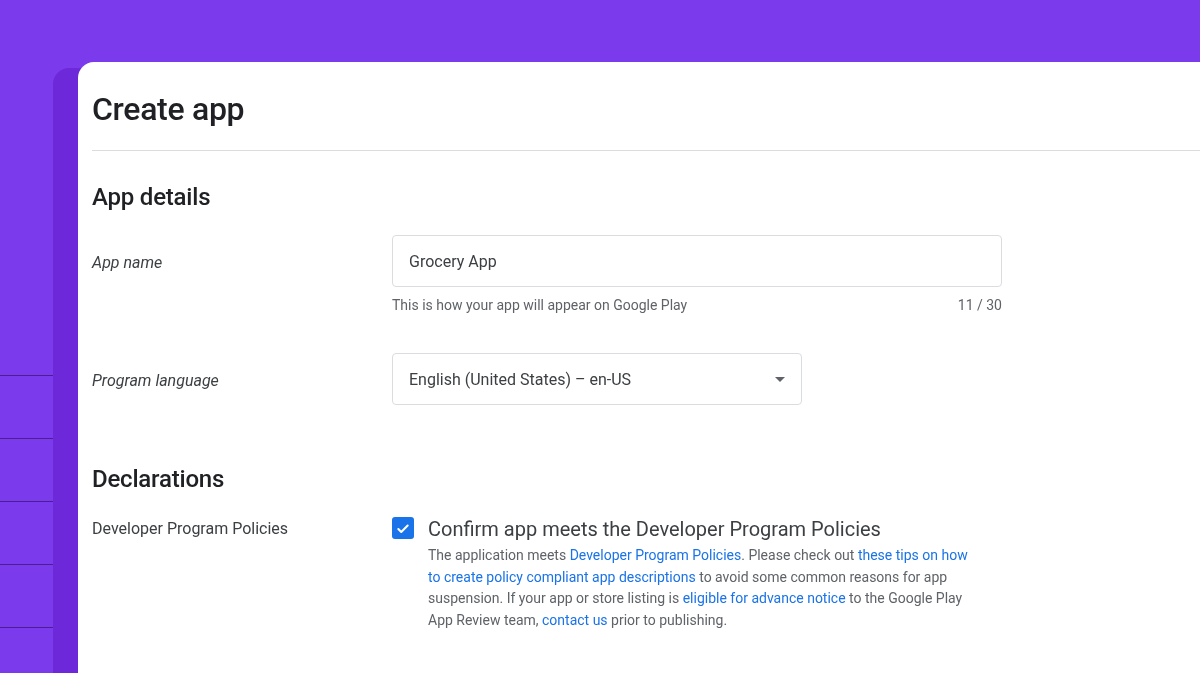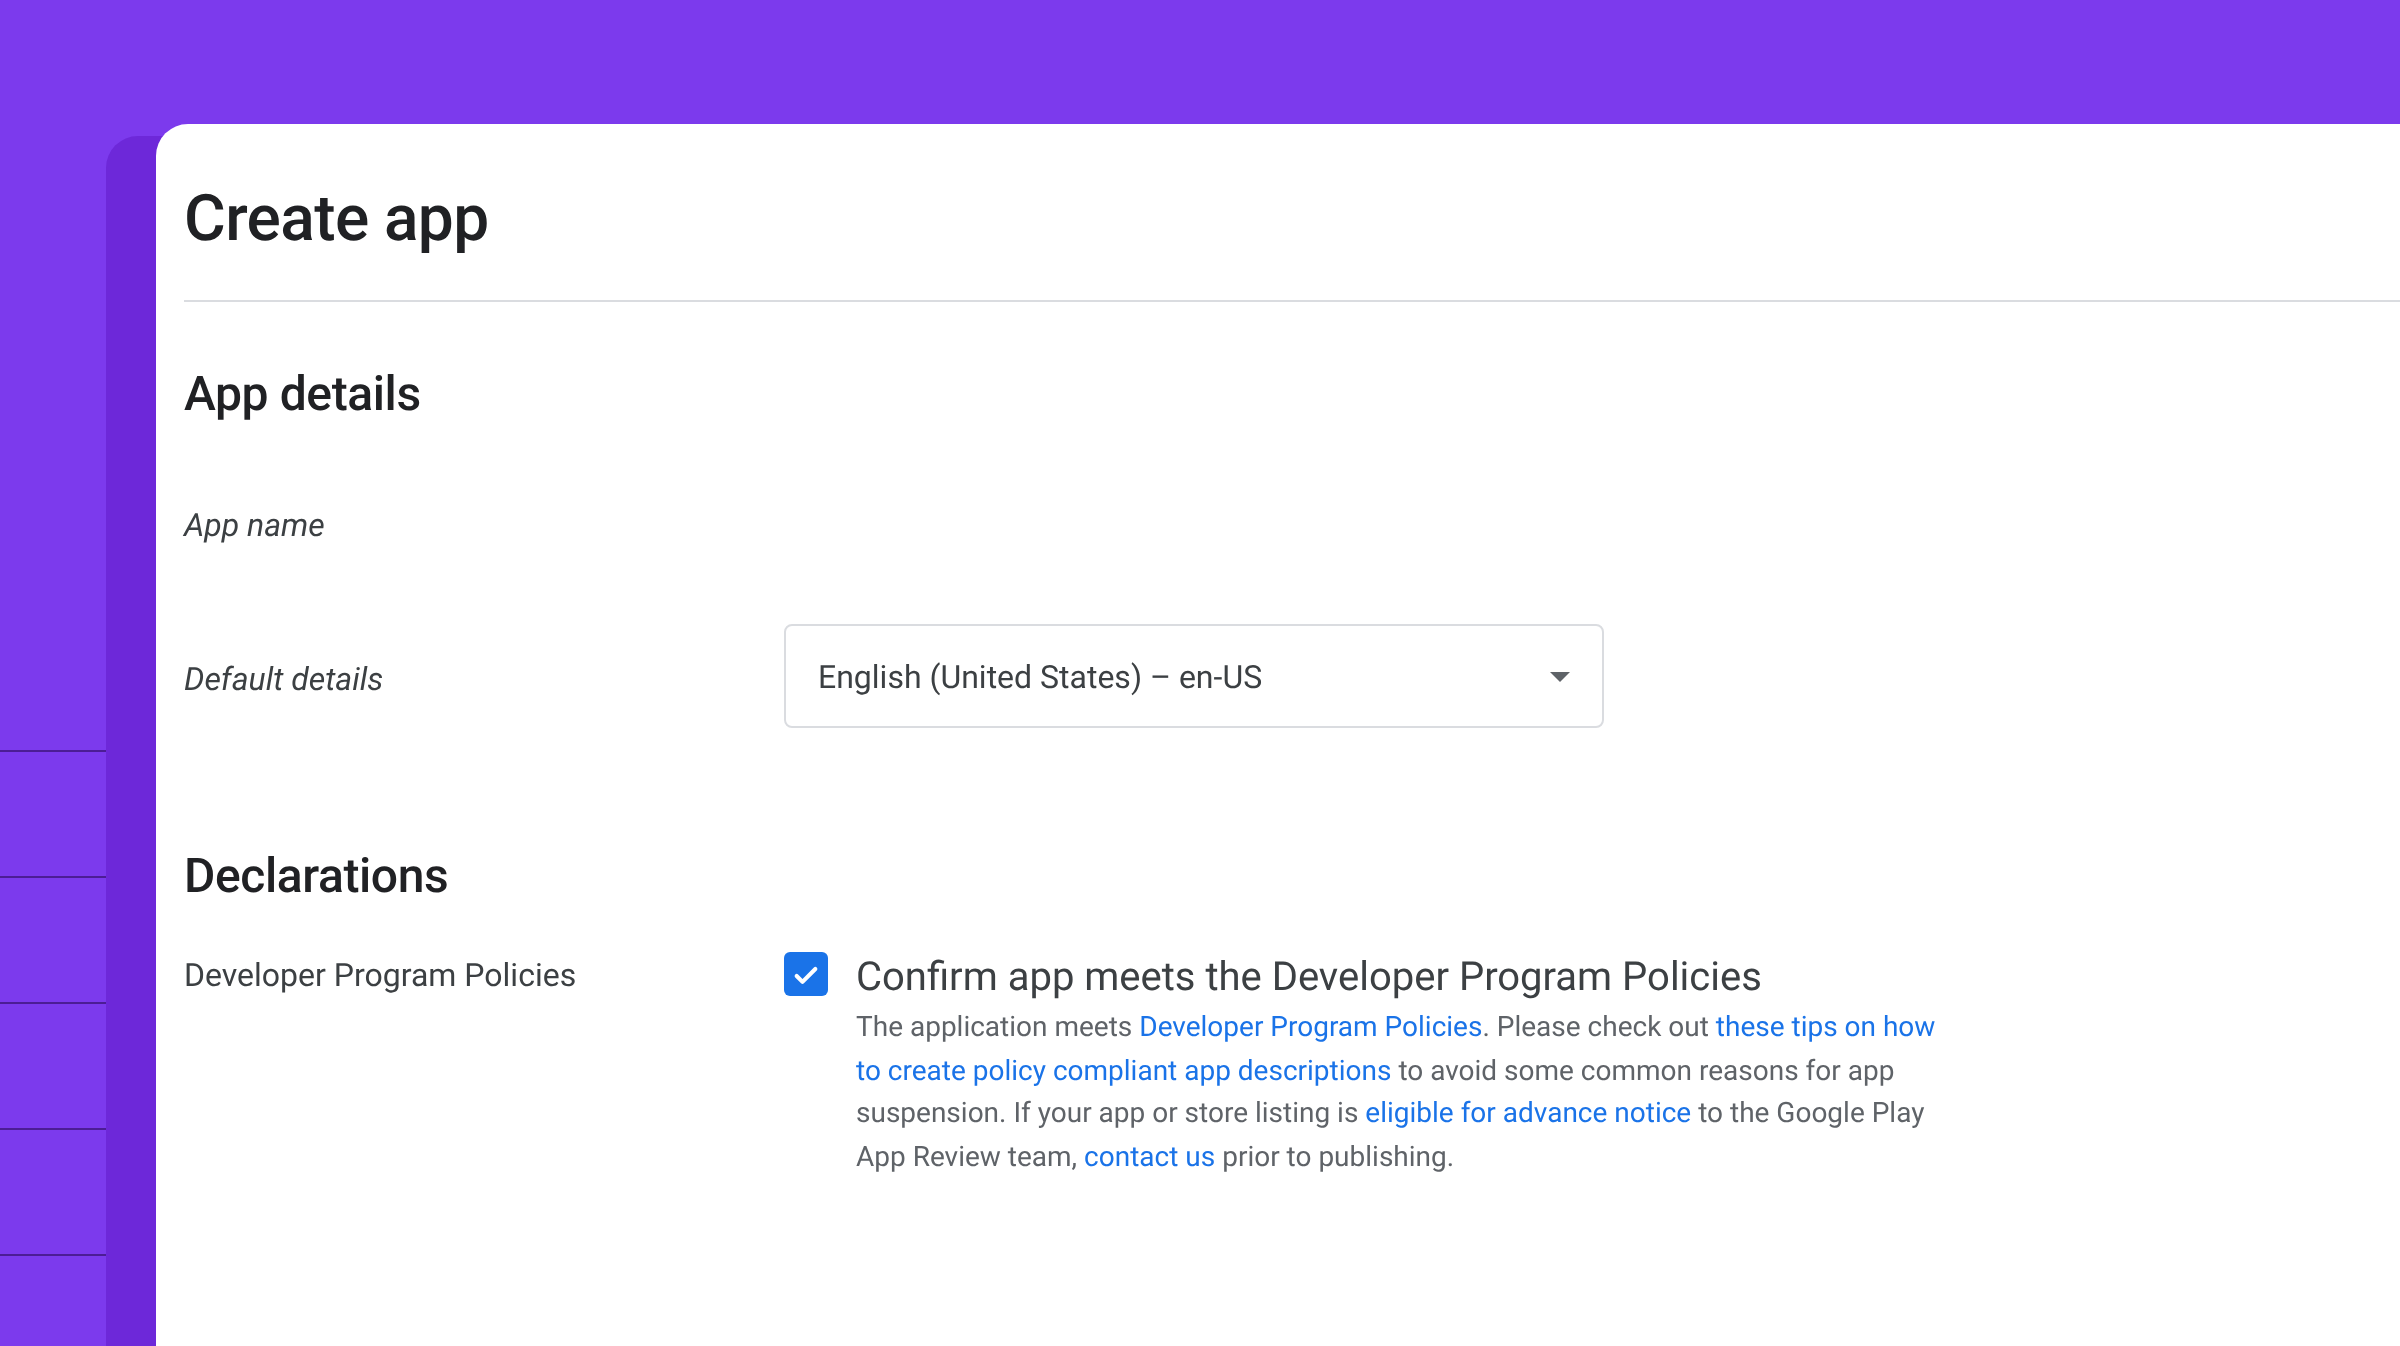--- a/index.html
+++ b/index.html
@@ -227,24 +227,31 @@
 
 <div class="main-card">
   <h1 class="page-title">Create app</h1>
 
   <hr class="divider">
 
   <h2 class="section-title">App details</h2>
 
   <div class="form-row">
     <div class="form-label">App name</div>
+    <div class="form-content">
+      <input type="text" class="text-input" value="Grocery App" style="">
+      <div class="helper-row">
+        <span>This is how your app will appear on Google Play</span>
+        <span>11 / 30</span>
+      </div>
+    </div>
   </div>
 
   <div class="form-row" style="margin-bottom: 60px;">
-    <div class="form-label">Default details</div>
+    <div class="form-label">Program language</div>
     <div class="form-content">
       <div class="select-wrapper">
         <div class="select-input">
           <span>English (United States) – en-US</span>
           <span class="chevron-down"></span>
         </div>
       </div>
     </div>
   </div>
 

